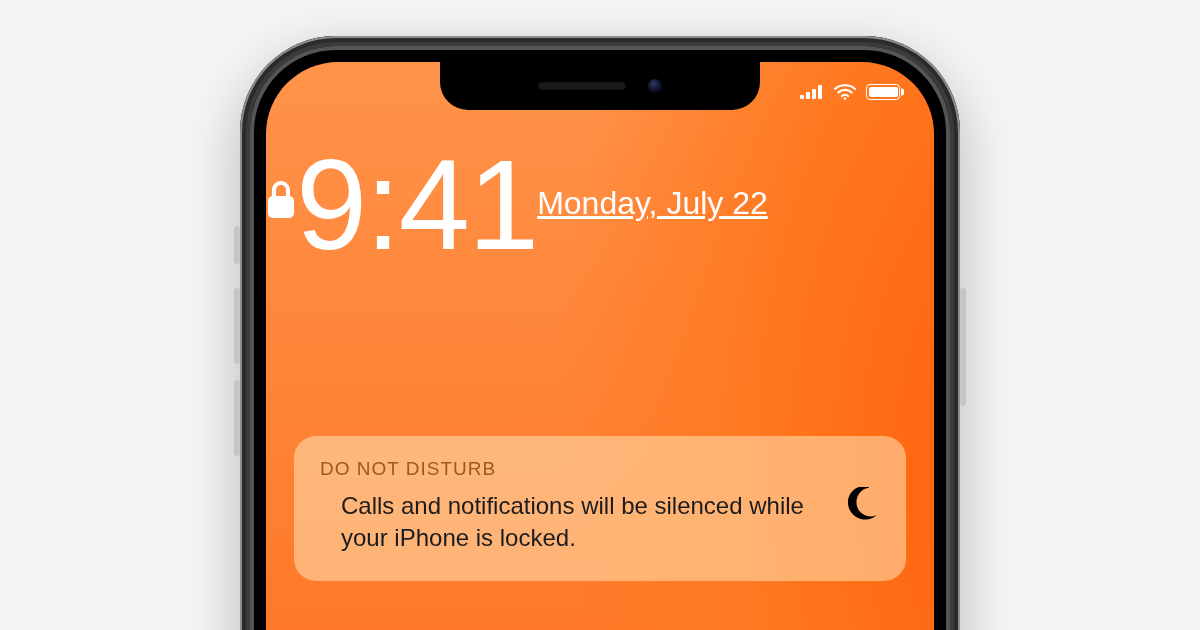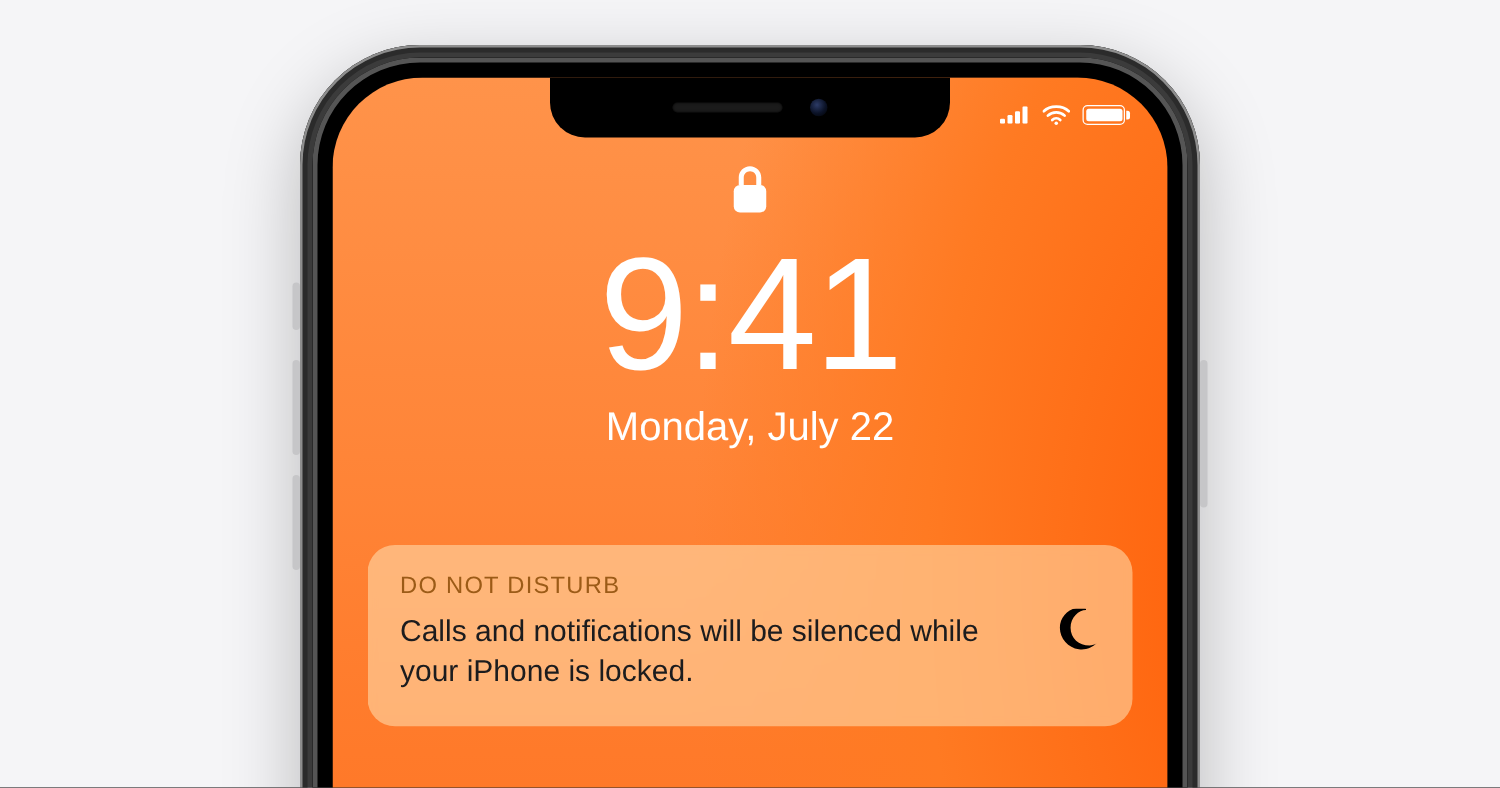--- a/index.html
+++ b/index.html
@@ -110,36 +110,37 @@
     position:absolute; left:2px; top:2px; bottom:2px; width:86%;
     background:#fff; border-radius:2px;
   }
 
   
   .lock-content {
     position: absolute;
     top: 68px;
     left: 0; right: 0;
     display: flex;
-    flex-direction: column;
+    flex-direction: row;
     align-items: center;
     color: #fff;
   }
   .lock-icon { margin-top: 2px; }
   .time {
     font-size: 128px;
     font-weight: 200;
     letter-spacing: -2px;
     margin-top: 8px;
     line-height: 1.05;
   }
   .date {
     font-size: 32px;
     font-weight: 400;
     margin-top: 4px;
+    text-decoration: underline;
   }
 
   
   .card {
     position: absolute;
     left: 28px; right: 28px;
     top: 374px;
     border-radius: 22px;
     background: rgba(255, 225, 180, 0.55);
     backdrop-filter: blur(4px);
@@ -154,20 +155,21 @@
     font-size: 19px;
     letter-spacing: 1px;
     font-weight: 500;
     color: #9c5b17;
     margin-bottom: 10px;
   }
   .card-body {
     font-size: 24px;
     line-height: 1.35;
     color: #1c1c1e;
+    margin-left: 21px;
   }
   .card-icon {
     align-self: center;
     color: #000;
   }
 </style>
 </head>
 <body>
 
 <div class="phone">

